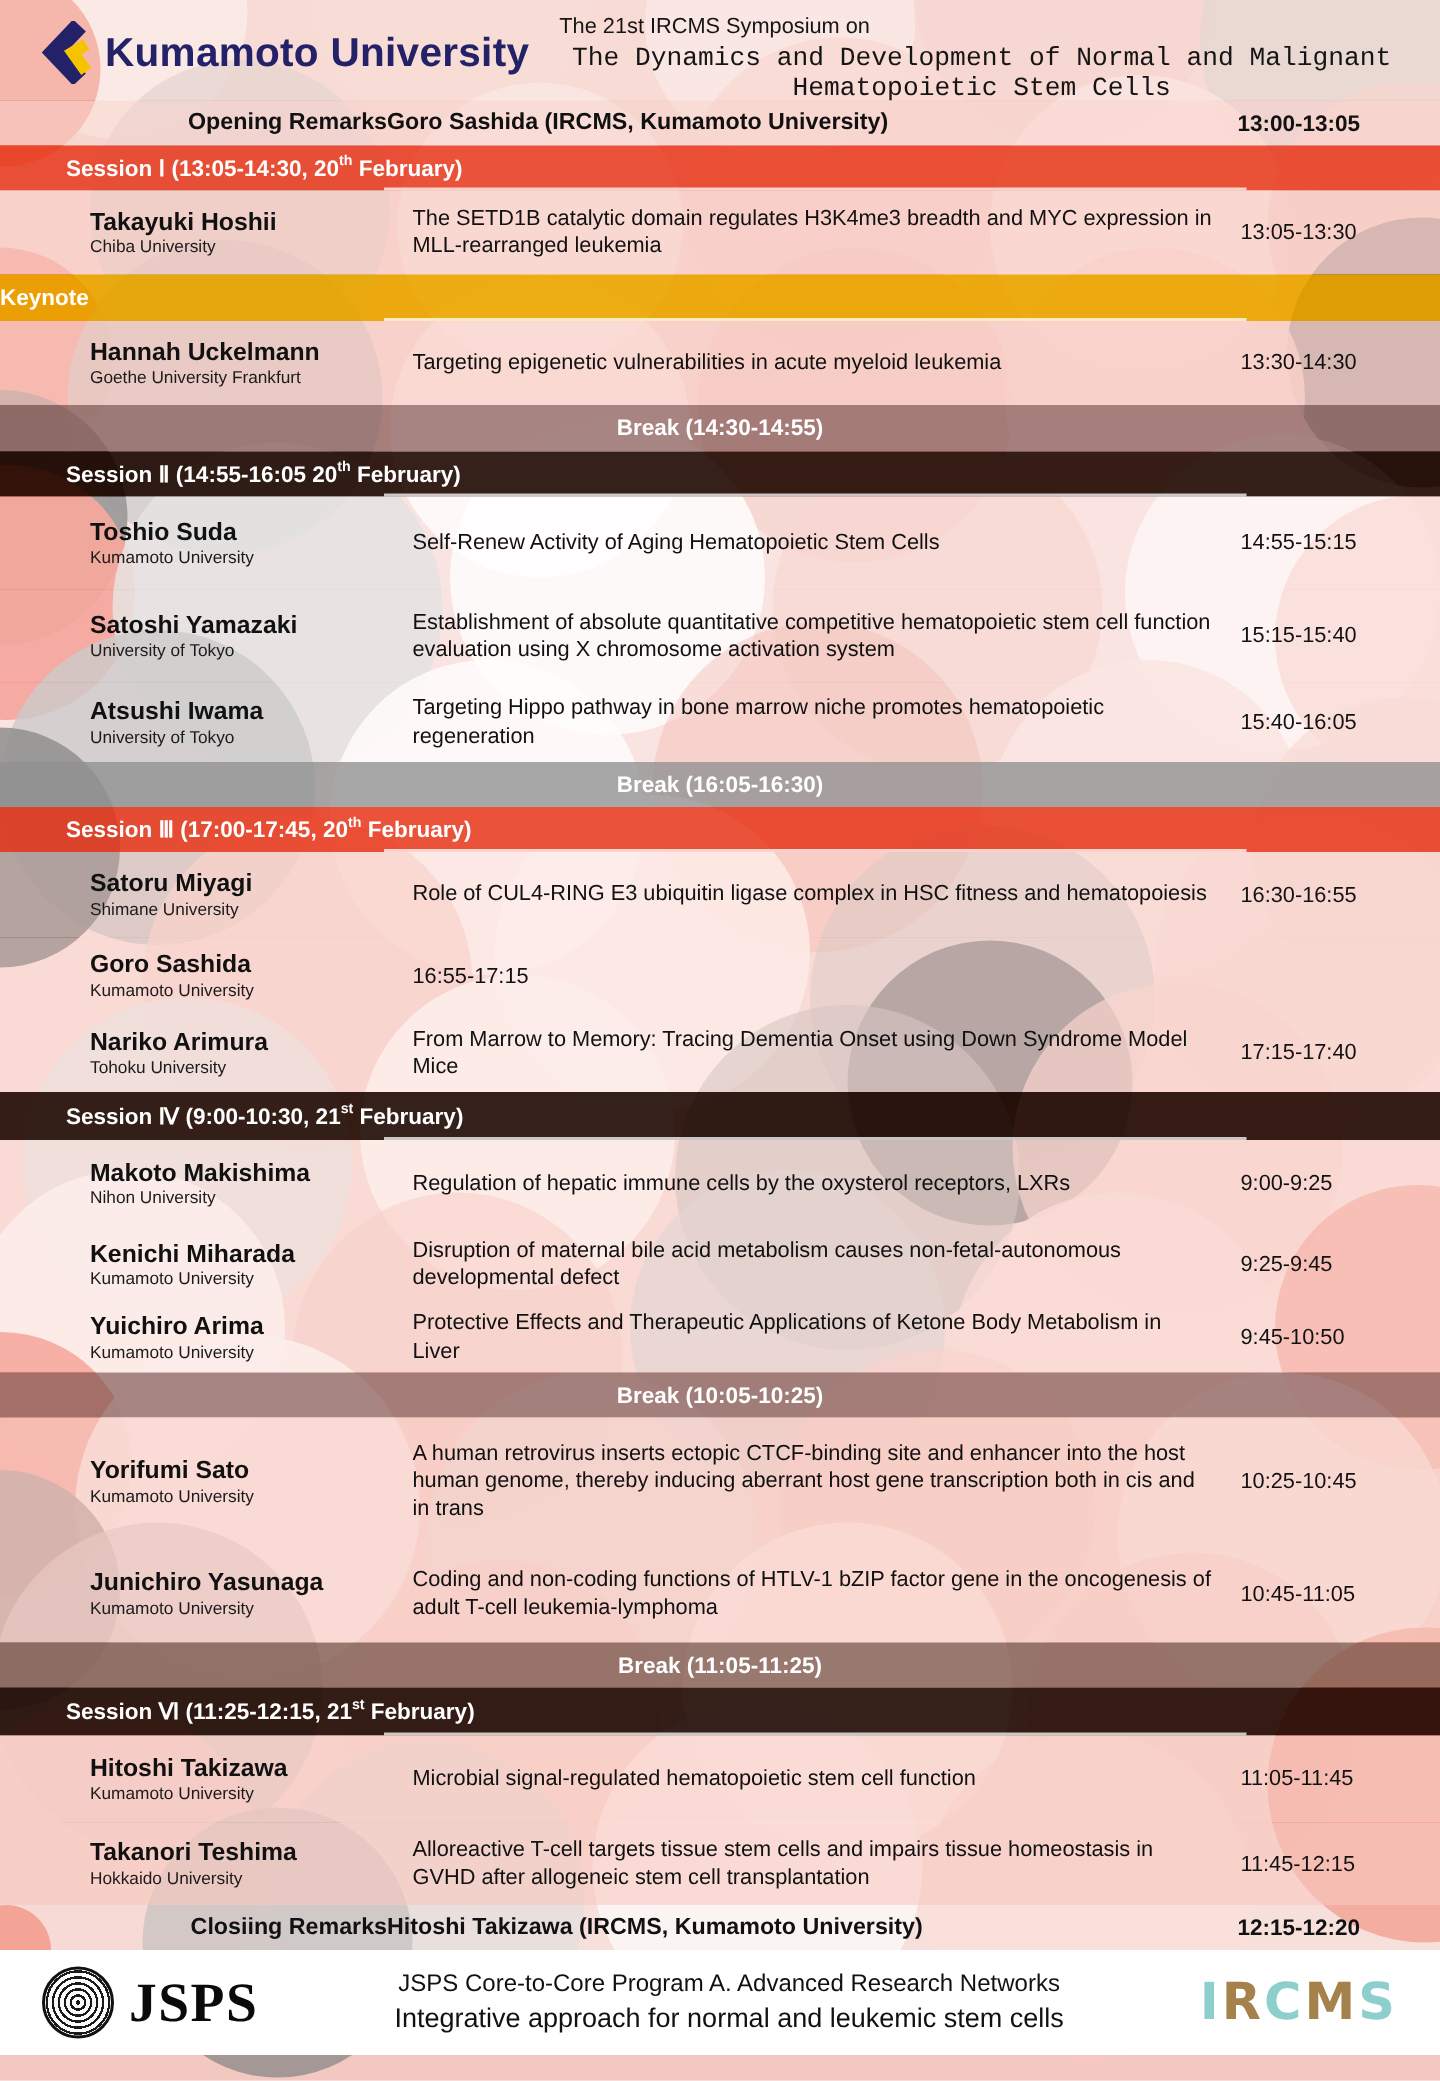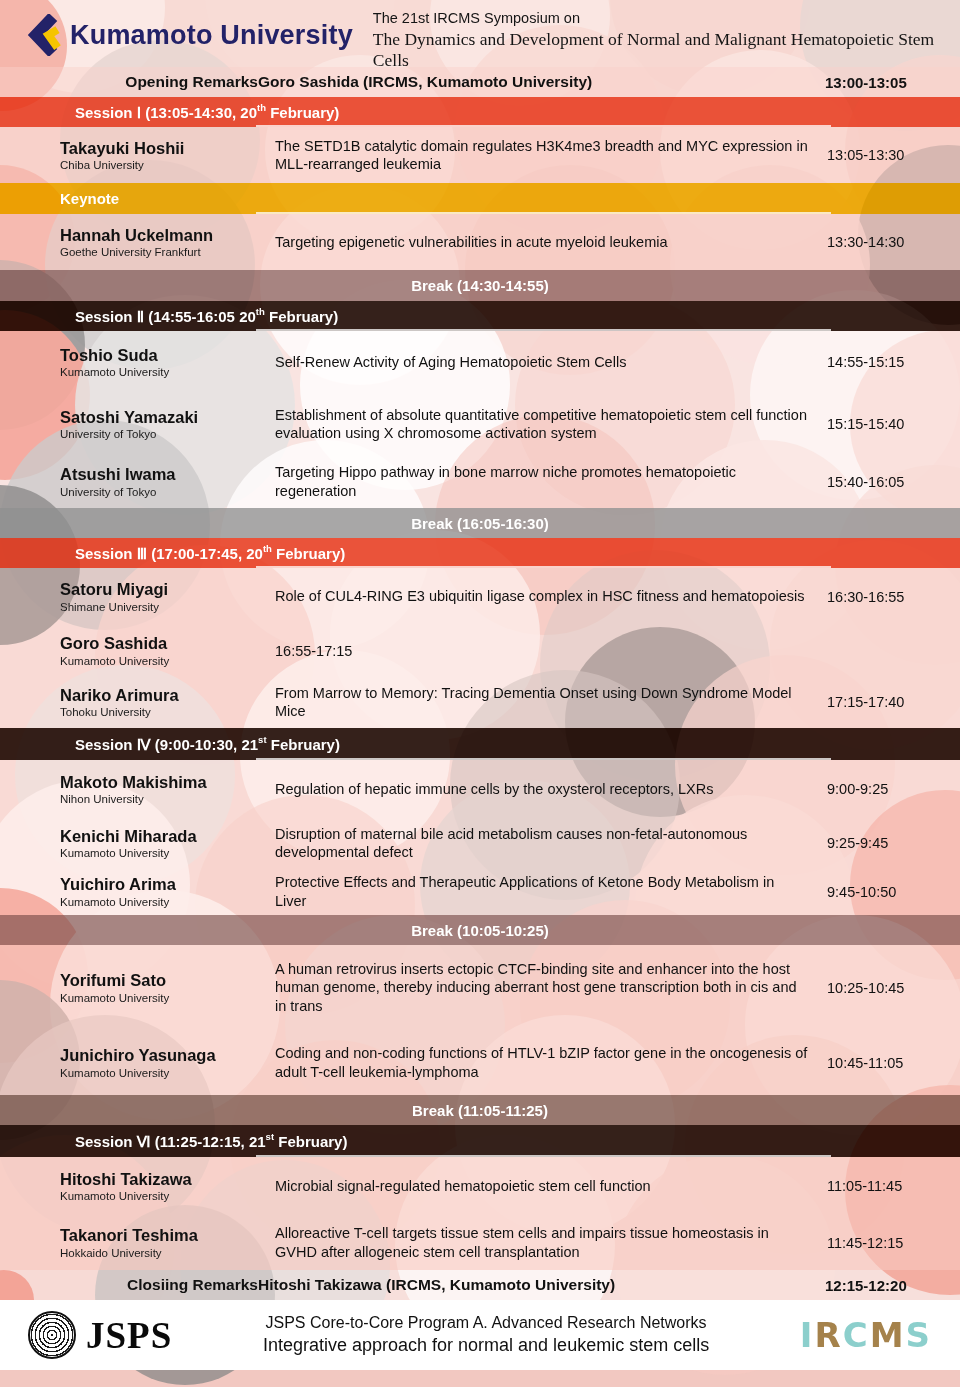--- a/index.html
+++ b/index.html
@@ -17,39 +17,39 @@
 
   .row{position:relative;display:flex;align-items:center;box-sizing:border-box;}
 
   
   .header{background:rgba(250,226,221,0.72);padding:8px 24px 4px 26px;display:flex;align-items:flex-start;gap:20px;}
   .logo-block{display:flex;align-items:center;gap:8px;padding-top:6px;}
   .logo-mark{width:36px;height:42px;flex:0 0 auto;}
   .logo-text{font-size:27px;font-weight:700;color:var(--navy);letter-spacing:0.2px;white-space:nowrap;}
   .title-block{padding-top:2px;}
   .title-line1{font-size:14.5px;color:#151515;margin-bottom:3px;}
-  .title-line2{font-family:Liberation Serif, serif;font-size:17.5px;color:#151515;}
+  .title-line2{font-family:Liberation Mono, monospace;font-size:17.5px;color:#151515;text-align:center;}
 
   
   .remarks{padding:0 45px 0 60px;font-weight:700;}
   .remarks .r-label{width:198px;flex:0 0 auto;font-size:15.5px;text-align:right;}
   .remarks .r-speaker{flex:1 1 auto;font-size:15.5px;}
   .remarks .r-time{flex:0 0 90px;font-size:15px;}
   .opening{background:rgba(249,216,210,0.85);}
   .closing{background:rgba(252,243,241,0.55);}
 
   
-  .bar{color:#fff;font-weight:700;font-size:15px;padding-left:75px;}
+  .bar{color:#fff;font-weight:700;font-size:15px;padding-left:44px;}
   .bar.red{background:rgba(232,70,43,0.93);}
   .bar.dark{background:rgba(36,14,8,0.92);}
   .bar::after,.keynote::after{content:"";position:absolute;left:256px;width:575px;height:2px;bottom:0;background:rgba(255,255,255,0.75);}
   sup{font-size:9.5px;position:relative;top:-1px;}
 
   
-  .keynote{background:rgba(236,166,0,0.92);color:#fff;font-weight:600;font-size:15px;padding-left:60px;}
+  .keynote{background:rgba(236,166,0,0.92);color:#fff;font-weight:600;font-size:15px;}
 
   
   .break{justify-content:center;color:#fff;font-weight:600;font-size:15px;}
   .break.mauve{background:rgba(155,116,113,0.88);}
   .break.gray{background:rgba(159,159,159,0.9);}
   .break.brown{background:rgba(141,106,97,0.9);}
 
   
   .talk{padding:0 45px 0 60px;}
   .talk.pink{background:rgba(249,211,204,0.82);}

